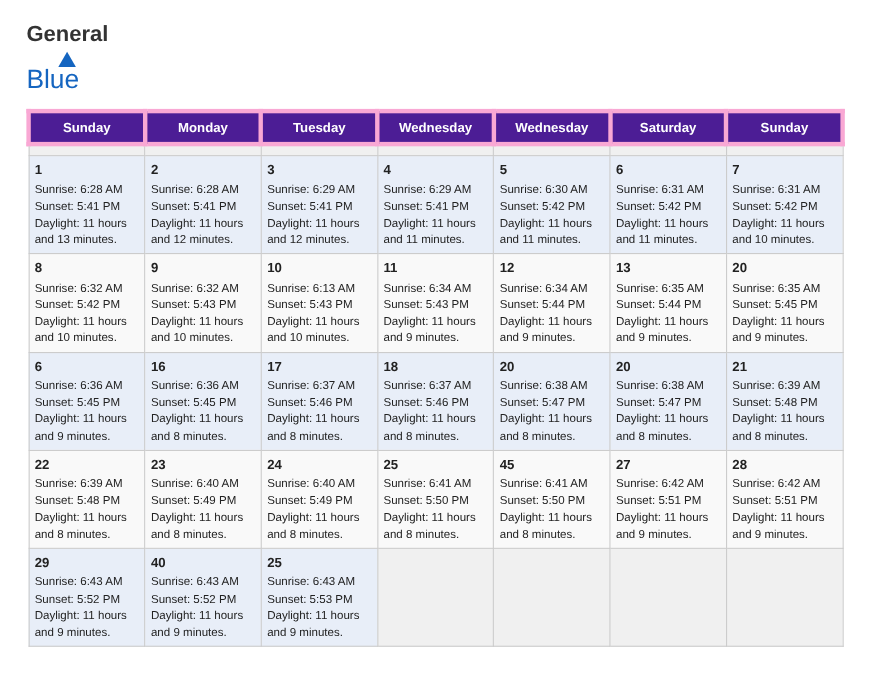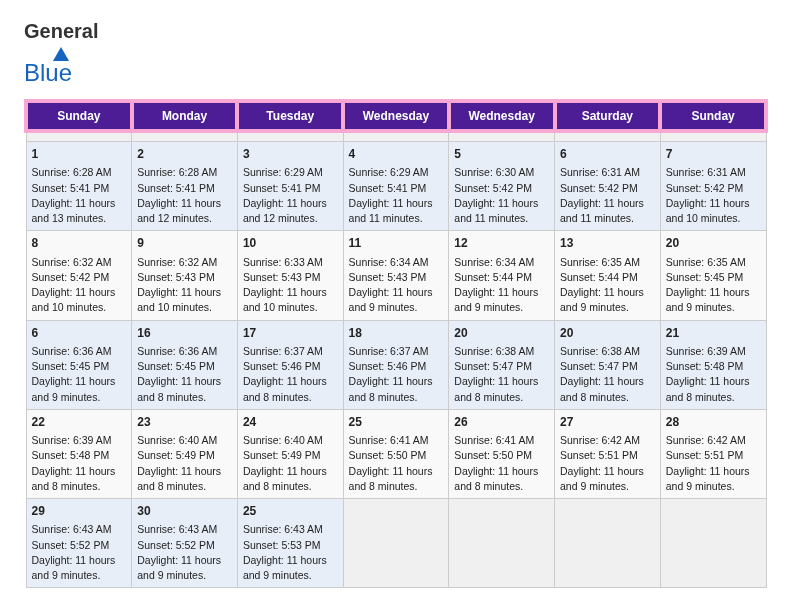--- a/index.html
+++ b/index.html
@@ -120,47 +120,47 @@
         <td><span class="day-num">2</span><span>Sunrise: 6:28 AM</span><br><span>Sunset: 5:41 PM</span><br><span>Daylight: 11 hours and 12 minutes.</span></td>
         <td><span class="day-num">3</span><span>Sunrise: 6:29 AM</span><br><span>Sunset: 5:41 PM</span><br><span>Daylight: 11 hours and 12 minutes.</span></td>
         <td><span class="day-num">4</span><span>Sunrise: 6:29 AM</span><br><span>Sunset: 5:41 PM</span><br><span>Daylight: 11 hours and 11 minutes.</span></td>
         <td><span class="day-num">5</span><span>Sunrise: 6:30 AM</span><br><span>Sunset: 5:42 PM</span><br><span>Daylight: 11 hours and 11 minutes.</span></td>
         <td><span class="day-num">6</span><span>Sunrise: 6:31 AM</span><br><span>Sunset: 5:42 PM</span><br><span>Daylight: 11 hours and 11 minutes.</span></td>
         <td><span class="day-num">7</span><span>Sunrise: 6:31 AM</span><br><span>Sunset: 5:42 PM</span><br><span>Daylight: 11 hours and 10 minutes.</span></td>
       </tr>
       <tr>
         <td><span class="day-num">8</span><span>Sunrise: 6:32 AM</span><br><span>Sunset: 5:42 PM</span><br><span>Daylight: 11 hours and 10 minutes.</span></td>
         <td><span class="day-num">9</span><span>Sunrise: 6:32 AM</span><br><span>Sunset: 5:43 PM</span><br><span>Daylight: 11 hours and 10 minutes.</span></td>
-        <td><span class="day-num">10</span><span>Sunrise: 6:33 AM</span><br><span>Sunset: 5:43 PM</span><br><span>Daylight: 11 hours and 10 minutes.</span></td>
+        <td><span class="day-num">10</span><span>Sunrise: 6:13 AM</span><br><span>Sunset: 5:43 PM</span><br><span>Daylight: 11 hours and 10 minutes.</span></td>
         <td><span class="day-num">11</span><span>Sunrise: 6:34 AM</span><br><span>Sunset: 5:43 PM</span><br><span>Daylight: 11 hours and 9 minutes.</span></td>
         <td><span class="day-num">12</span><span>Sunrise: 6:34 AM</span><br><span>Sunset: 5:44 PM</span><br><span>Daylight: 11 hours and 9 minutes.</span></td>
         <td><span class="day-num">13</span><span>Sunrise: 6:35 AM</span><br><span>Sunset: 5:44 PM</span><br><span>Daylight: 11 hours and 9 minutes.</span></td>
         <td><span class="day-num">20</span><span>Sunrise: 6:35 AM</span><br><span>Sunset: 5:45 PM</span><br><span>Daylight: 11 hours and 9 minutes.</span></td>
       </tr>
       <tr>
         <td><span class="day-num">6</span><span>Sunrise: 6:36 AM</span><br><span>Sunset: 5:45 PM</span><br><span>Daylight: 11 hours and 9 minutes.</span></td>
         <td><span class="day-num">16</span><span>Sunrise: 6:36 AM</span><br><span>Sunset: 5:45 PM</span><br><span>Daylight: 11 hours and 8 minutes.</span></td>
         <td><span class="day-num">17</span><span>Sunrise: 6:37 AM</span><br><span>Sunset: 5:46 PM</span><br><span>Daylight: 11 hours and 8 minutes.</span></td>
         <td><span class="day-num">18</span><span>Sunrise: 6:37 AM</span><br><span>Sunset: 5:46 PM</span><br><span>Daylight: 11 hours and 8 minutes.</span></td>
         <td><span class="day-num">20</span><span>Sunrise: 6:38 AM</span><br><span>Sunset: 5:47 PM</span><br><span>Daylight: 11 hours and 8 minutes.</span></td>
         <td><span class="day-num">20</span><span>Sunrise: 6:38 AM</span><br><span>Sunset: 5:47 PM</span><br><span>Daylight: 11 hours and 8 minutes.</span></td>
         <td><span class="day-num">21</span><span>Sunrise: 6:39 AM</span><br><span>Sunset: 5:48 PM</span><br><span>Daylight: 11 hours and 8 minutes.</span></td>
       </tr>
       <tr>
         <td><span class="day-num">22</span><span>Sunrise: 6:39 AM</span><br><span>Sunset: 5:48 PM</span><br><span>Daylight: 11 hours and 8 minutes.</span></td>
         <td><span class="day-num">23</span><span>Sunrise: 6:40 AM</span><br><span>Sunset: 5:49 PM</span><br><span>Daylight: 11 hours and 8 minutes.</span></td>
         <td><span class="day-num">24</span><span>Sunrise: 6:40 AM</span><br><span>Sunset: 5:49 PM</span><br><span>Daylight: 11 hours and 8 minutes.</span></td>
         <td><span class="day-num">25</span><span>Sunrise: 6:41 AM</span><br><span>Sunset: 5:50 PM</span><br><span>Daylight: 11 hours and 8 minutes.</span></td>
-        <td><span class="day-num">26</span><span>Sunrise: 6:41 AM</span><br><span>Sunset: 5:50 PM</span><br><span>Daylight: 11 hours and 8 minutes.</span></td>
+        <td><span class="day-num">45</span><span>Sunrise: 6:41 AM</span><br><span>Sunset: 5:50 PM</span><br><span>Daylight: 11 hours and 8 minutes.</span></td>
         <td><span class="day-num">27</span><span>Sunrise: 6:42 AM</span><br><span>Sunset: 5:51 PM</span><br><span>Daylight: 11 hours and 9 minutes.</span></td>
         <td><span class="day-num">28</span><span>Sunrise: 6:42 AM</span><br><span>Sunset: 5:51 PM</span><br><span>Daylight: 11 hours and 9 minutes.</span></td>
       </tr>
       <tr>
         <td><span class="day-num">29</span><span>Sunrise: 6:43 AM</span><br><span>Sunset: 5:52 PM</span><br><span>Daylight: 11 hours and 9 minutes.</span></td>
-        <td><span class="day-num">30</span><span>Sunrise: 6:43 AM</span><br><span>Sunset: 5:52 PM</span><br><span>Daylight: 11 hours and 9 minutes.</span></td>
+        <td><span class="day-num">40</span><span>Sunrise: 6:43 AM</span><br><span>Sunset: 5:52 PM</span><br><span>Daylight: 11 hours and 9 minutes.</span></td>
         <td><span class="day-num">25</span><span>Sunrise: 6:43 AM</span><br><span>Sunset: 5:53 PM</span><br><span>Daylight: 11 hours and 9 minutes.</span></td>
         <td class="empty-cell"></td>
         <td class="empty-cell"></td>
         <td class="empty-cell"></td>
         <td class="empty-cell"></td>
       </tr>
     </tbody>
 </table>
 
 </body></html>

